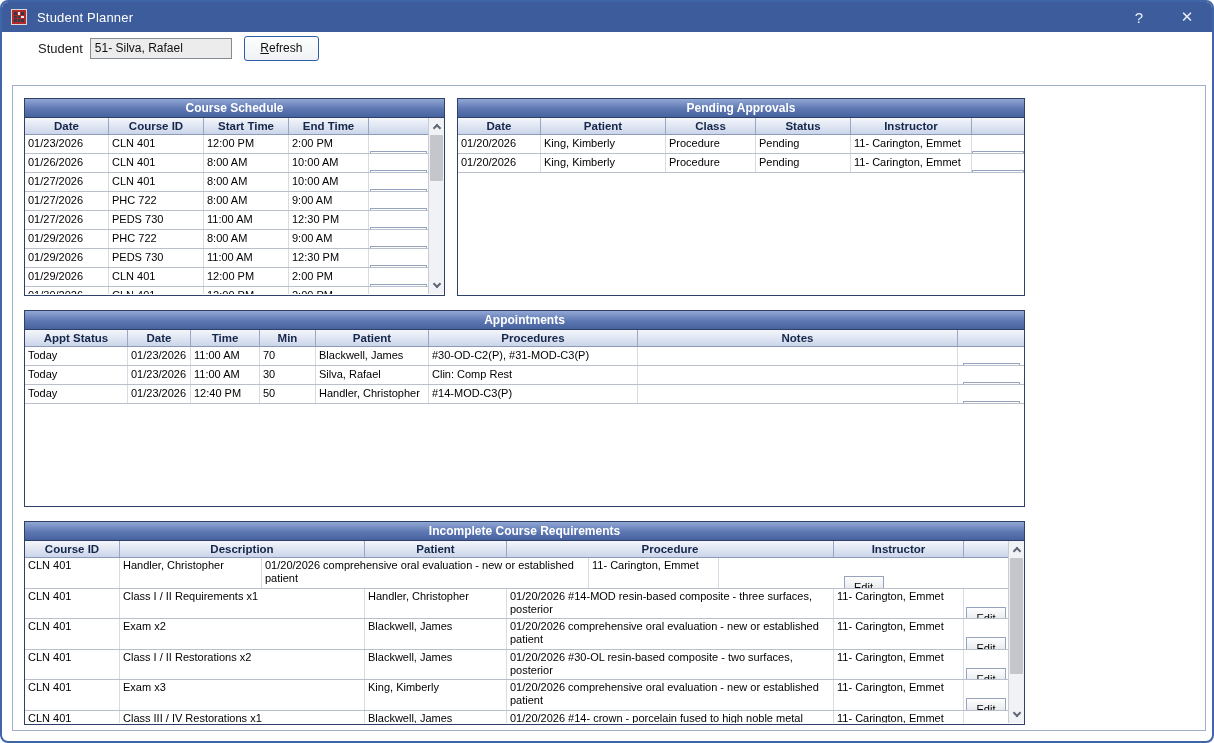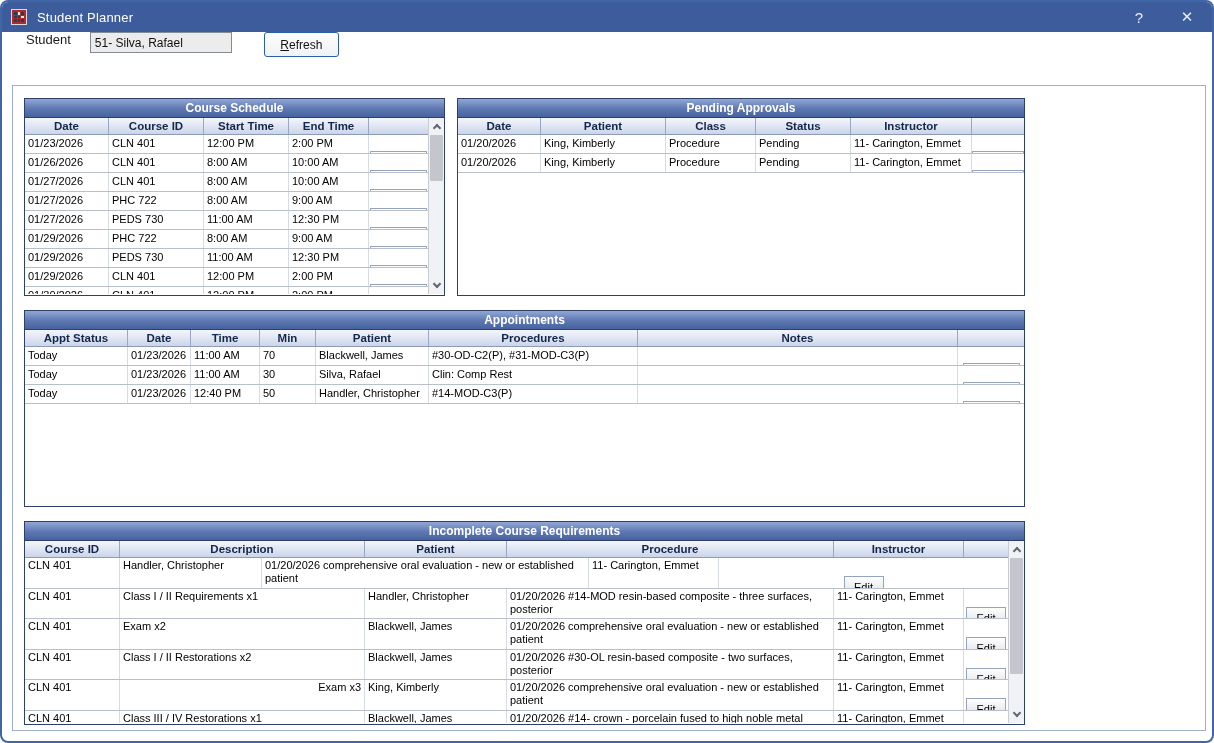--- a/index.html
+++ b/index.html
@@ -12,25 +12,25 @@
               display:flex; align-items:center; padding:0 14px 0 9px; color:#fff; }
   .appicon { width:16px; height:16px; background:#b02a2a; border:1px solid #d9d9d9; margin-right:10px;
              display:grid; grid-template-columns:1fr 1fr 1fr; grid-template-rows:1fr 1fr 1fr; gap:1px; padding:2px; }
   .appicon span { background:#2f3a4f; }
   .appicon span.lt { background:#e8e8e8; }
   .title-text { font-size:13px; letter-spacing:.2px; }
   .titlebar-right { margin-left:auto; display:flex; align-items:center; gap:26px; }
   .tb-btn { color:#e8ecf5; font-size:15px; width:22px; text-align:center; cursor:default; }
 
   
-  .toolbar { position:absolute; left:0; top:30px; height:32px; right:0; display:flex; padding-left:24px;gap:12px; }
+  .toolbar { position:absolute; left:0; top:30px; height:32px; right:0; display:flex; align-items:center; padding-left:36px; }
   .student-label { font-size:13px; color:#1b1b1b; margin-right:7px; }
   .student-input { width:142px; height:21px; background:#ececec; border:1px solid #858b94; font-size:12px;
                    padding:0 4px; color:#111; font-family:"Liberation Sans", sans-serif; }
-  .refresh-btn { margin-left:20px; width:75px; height:25px; background:linear-gradient(#fdfdfd,#f0f2f5);
+  .refresh-btn { margin-left:12px; width:75px; height:25px; background:linear-gradient(#fdfdfd,#f0f2f5);
                  border:1px solid #2c5fa8; border-radius:3px; font-size:12px; color:#111;
                  font-family:"Liberation Sans", sans-serif; }
 
   
   .tabstrip { position:absolute; left:10px; top:63px; height:21px; display:flex; }
   .tab { height:20px; margin-top:1px; padding:0 8px; display:flex; align-items:center; font-size:12px; color:#1a1a1a;
          background:linear-gradient(#fbfbfb,#ededee); border:1px solid #8f9297; border-bottom:none;
          border-radius:3px 3px 0 0; margin-right:2px; position:relative; z-index:1; }
   .tab.sel { height:21px; margin-top:0; background:linear-gradient(#cfe1f6,#b9d2ef); border-color:#7d96b8; z-index:3; }
   .tab.sel span { outline:1px dotted #44506b; outline-offset:1px; }
@@ -343,21 +343,21 @@
               <div class="cell" style="width: 245px;">Class I / II Restorations x2</div>
               <div class="cell" style="width: 142px;">Blackwell, James</div>
               <div class="cell" style="width: 327px;">01/20/2026 #30-OL resin-based composite - two surfaces, posterior</div>
               <div class="cell" style="width: 130px;">11- Carington, Emmet</div>
               <div class="cell btncol">
                 <button class="btn lg">Edit</button>
               </div>
             </div>
             <div class="row">
               <div class="cell" style="width: 95px;">CLN 401</div>
-              <div class="cell" style="width: 245px; text-align: right;">Exam x3</div>
+              <div class="cell" style="width: 245px;">Exam x3</div>
               <div class="cell" style="width: 142px;">King, Kimberly</div>
               <div class="cell" style="width: 327px;">01/20/2026  comprehensive oral evaluation - new or established patient</div>
               <div class="cell" style="width: 130px;">11- Carington, Emmet</div>
               <div class="cell btncol">
                 <button class="btn lg">Edit</button>
               </div>
             </div>
             <div class="row">
               <div class="cell" style="width: 95px;">CLN 401</div>
               <div class="cell" style="width: 245px;">Class III / IV Restorations x1</div>

